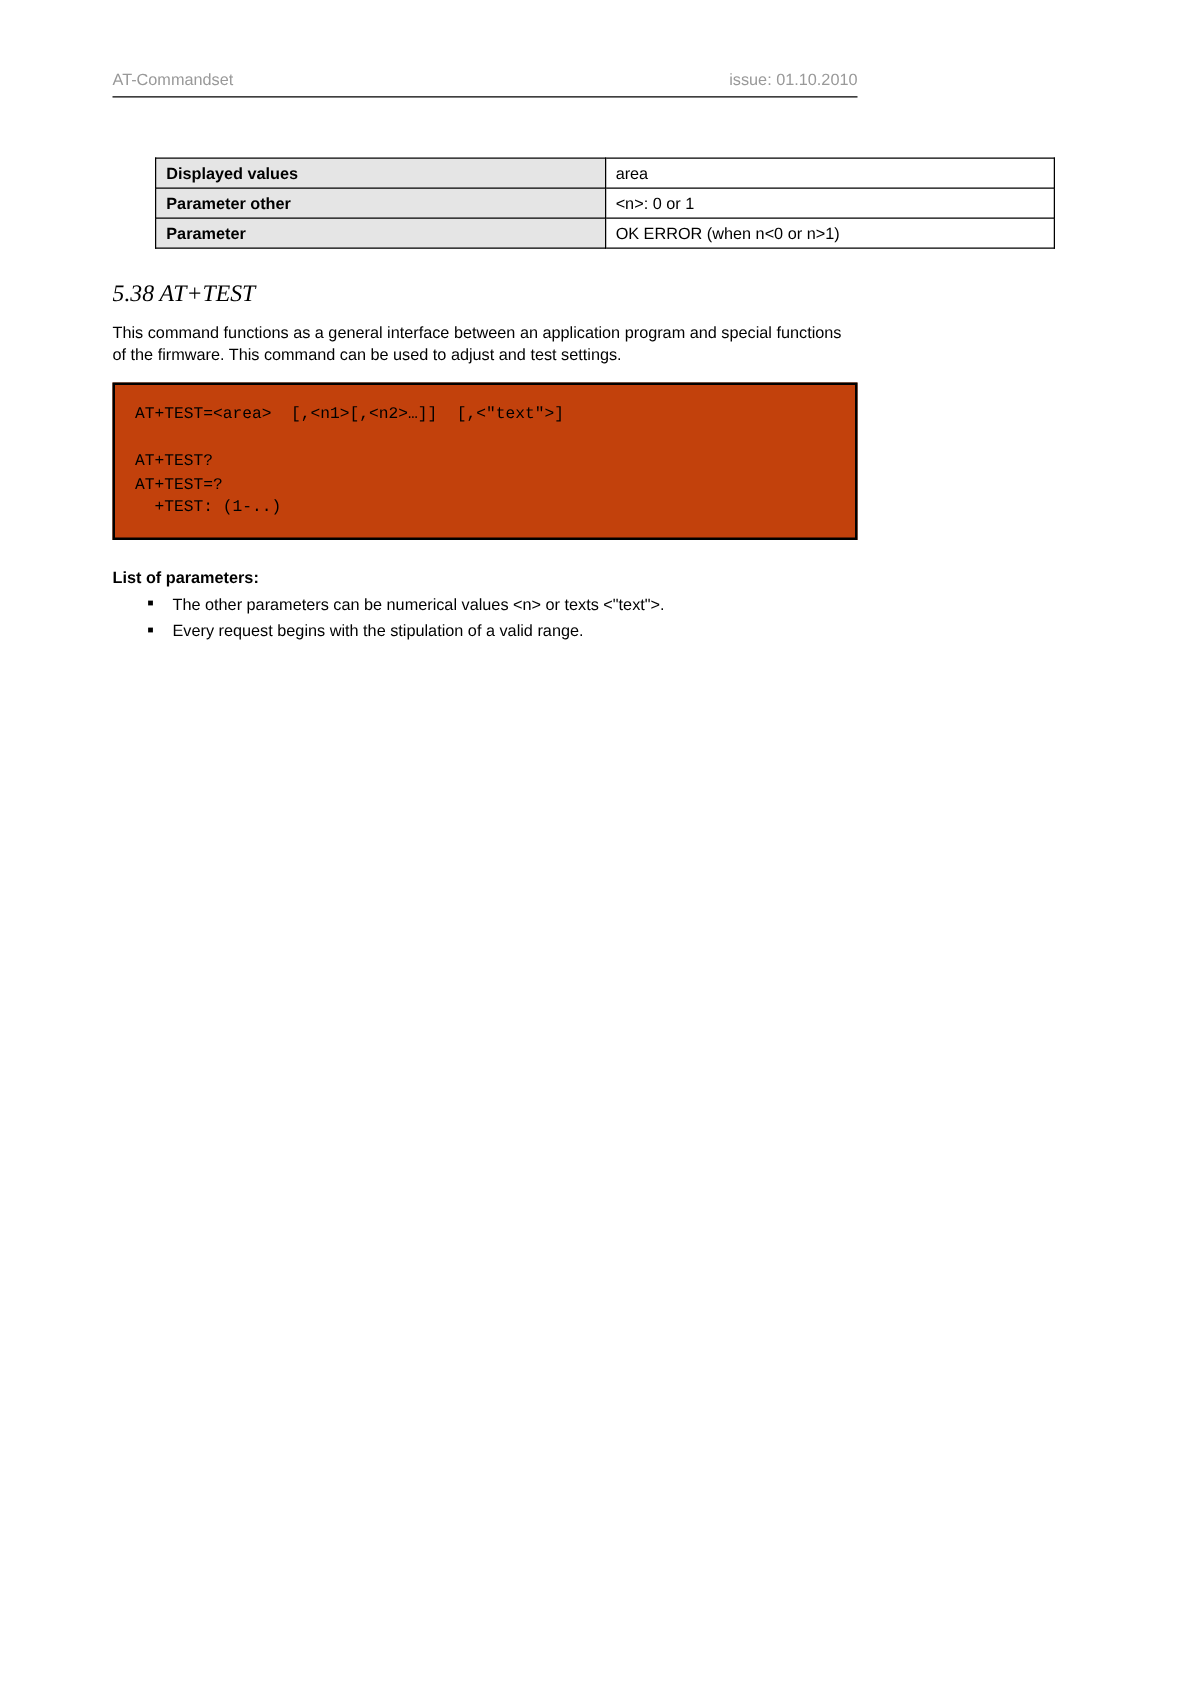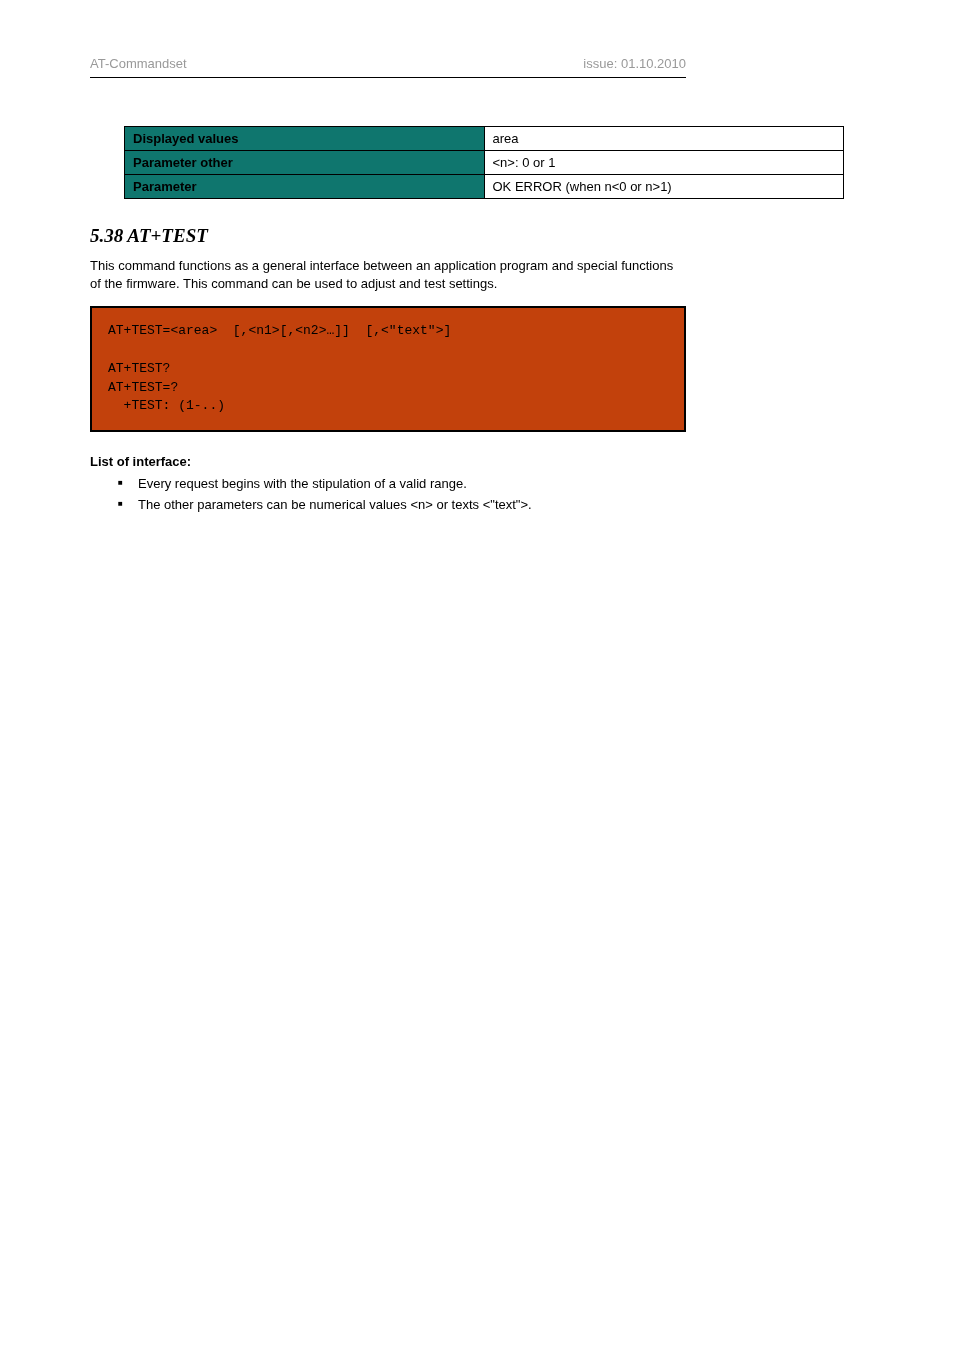--- a/index.html
+++ b/index.html
@@ -26,32 +26,32 @@
     border-collapse: collapse;
     width: 720px;
     font-size: 13px;
   }
   table.spec td {
     border: 1px solid #000;
     padding: 4px 8px;
     vertical-align: top;
   }
   table.spec td.key {
-    background: #0f766e;
+    background: #e5e5e5;
     width: 50%;
     font-weight: bold;
   }
   table.spec td.val {
     width: 50%;
   }
 
   h2.section {
     font-family: "Times New Roman", Times, serif;
     font-style: italic;
-    font-weight: bold;
+    font-weight: normal;
     font-size: 19px;
     margin-bottom: 10px;
   }
   p.para {
     font-size: 13px;
     line-height: 1.35;
     margin-bottom: 14px;
   }
 
   .codebox {
@@ -123,19 +123,19 @@
   <h2 class="section">5.38 AT+TEST</h2>
 
   <p class="para">This command functions as a general interface between an application program and special functions of the firmware. This command can be used to adjust and test settings.</p>
 
   <div class="codebox">AT+TEST=&lt;area&gt;  [,&lt;n1&gt;[,&lt;n2&gt;…]]  [,&lt;"text"&gt;]
 
 AT+TEST?
 AT+TEST=?
   +TEST: (1-..)</div>
 
-  <h3 class="subhead">List of interface:</h3>
+  <h3 class="subhead">List of parameters:</h3>
   <ul class="arglist">
+    <li>The other parameters can be numerical values &lt;n&gt; or texts &lt;"text"&gt;.</li>
     <li>Every request begins with the stipulation of a valid range.</li>
-    <li>The other parameters can be numerical values &lt;n&gt; or texts &lt;"text"&gt;.</li>
   </ul>
 
 </div>
 
 </body></html>

